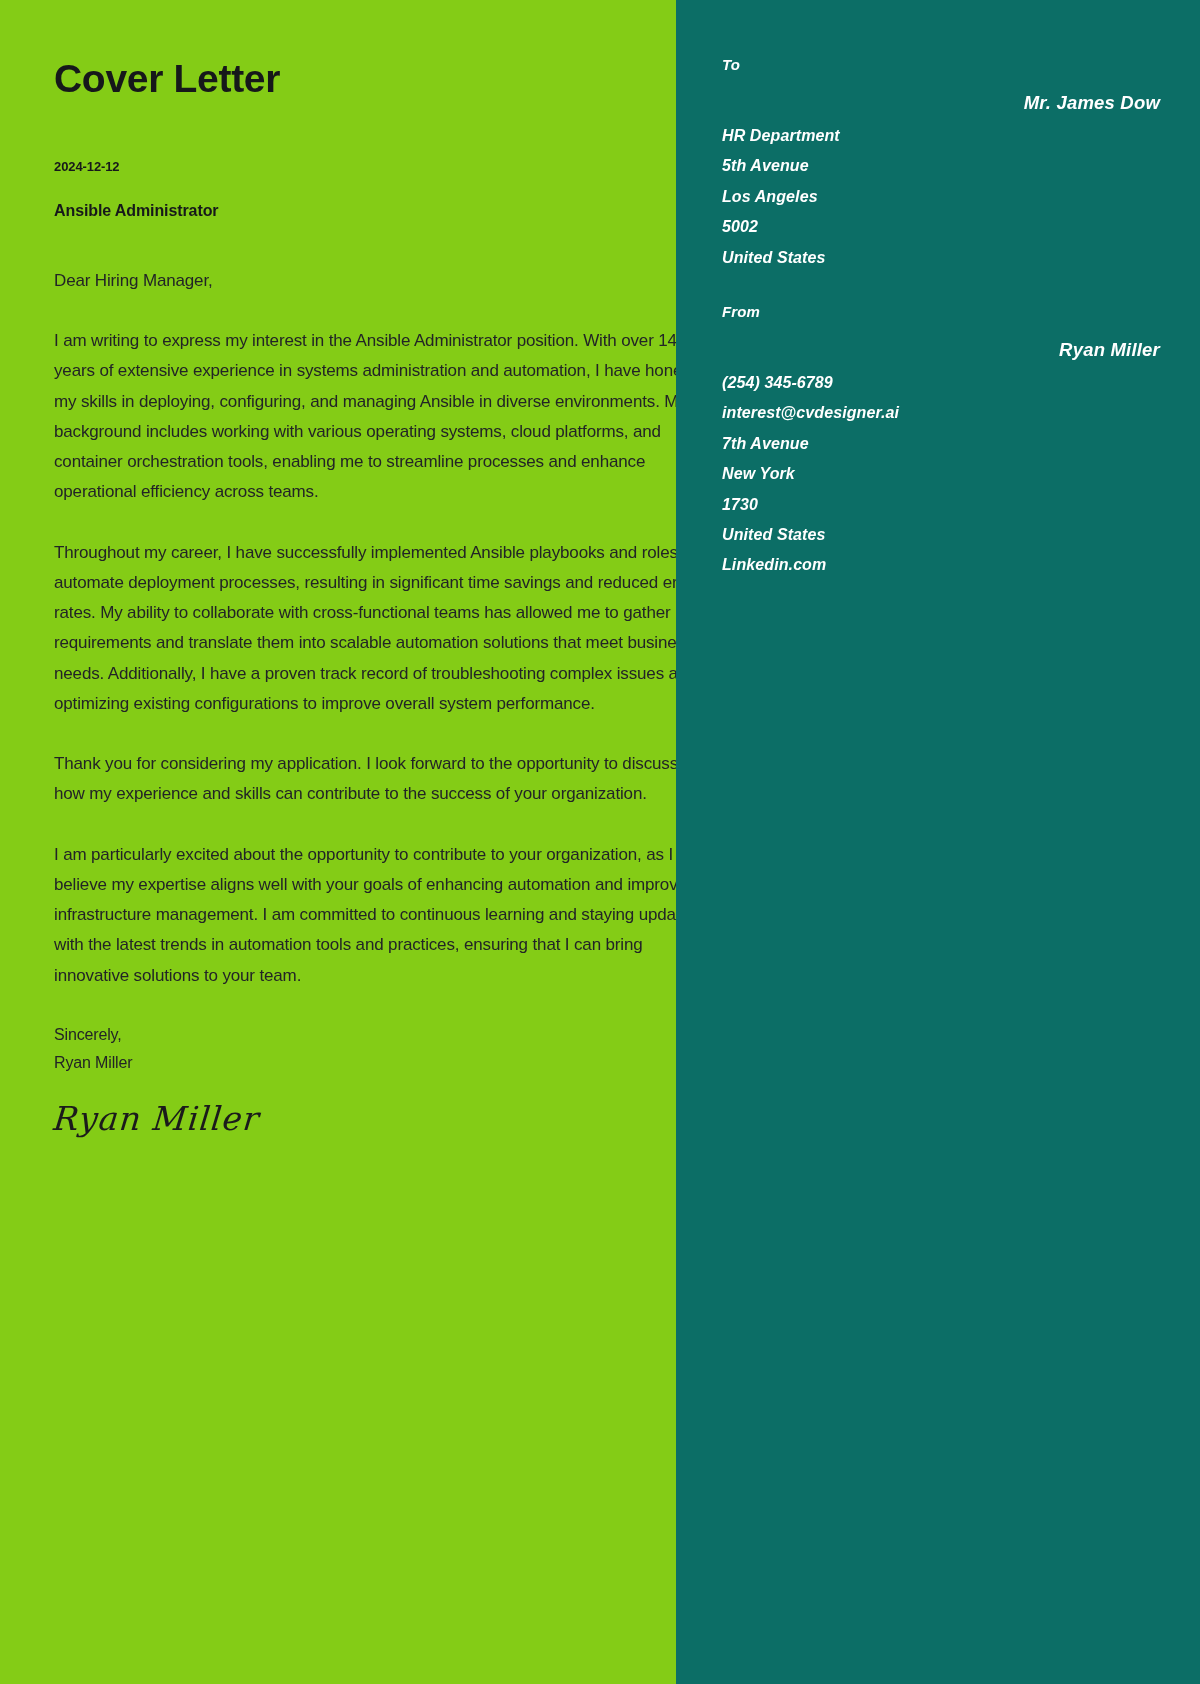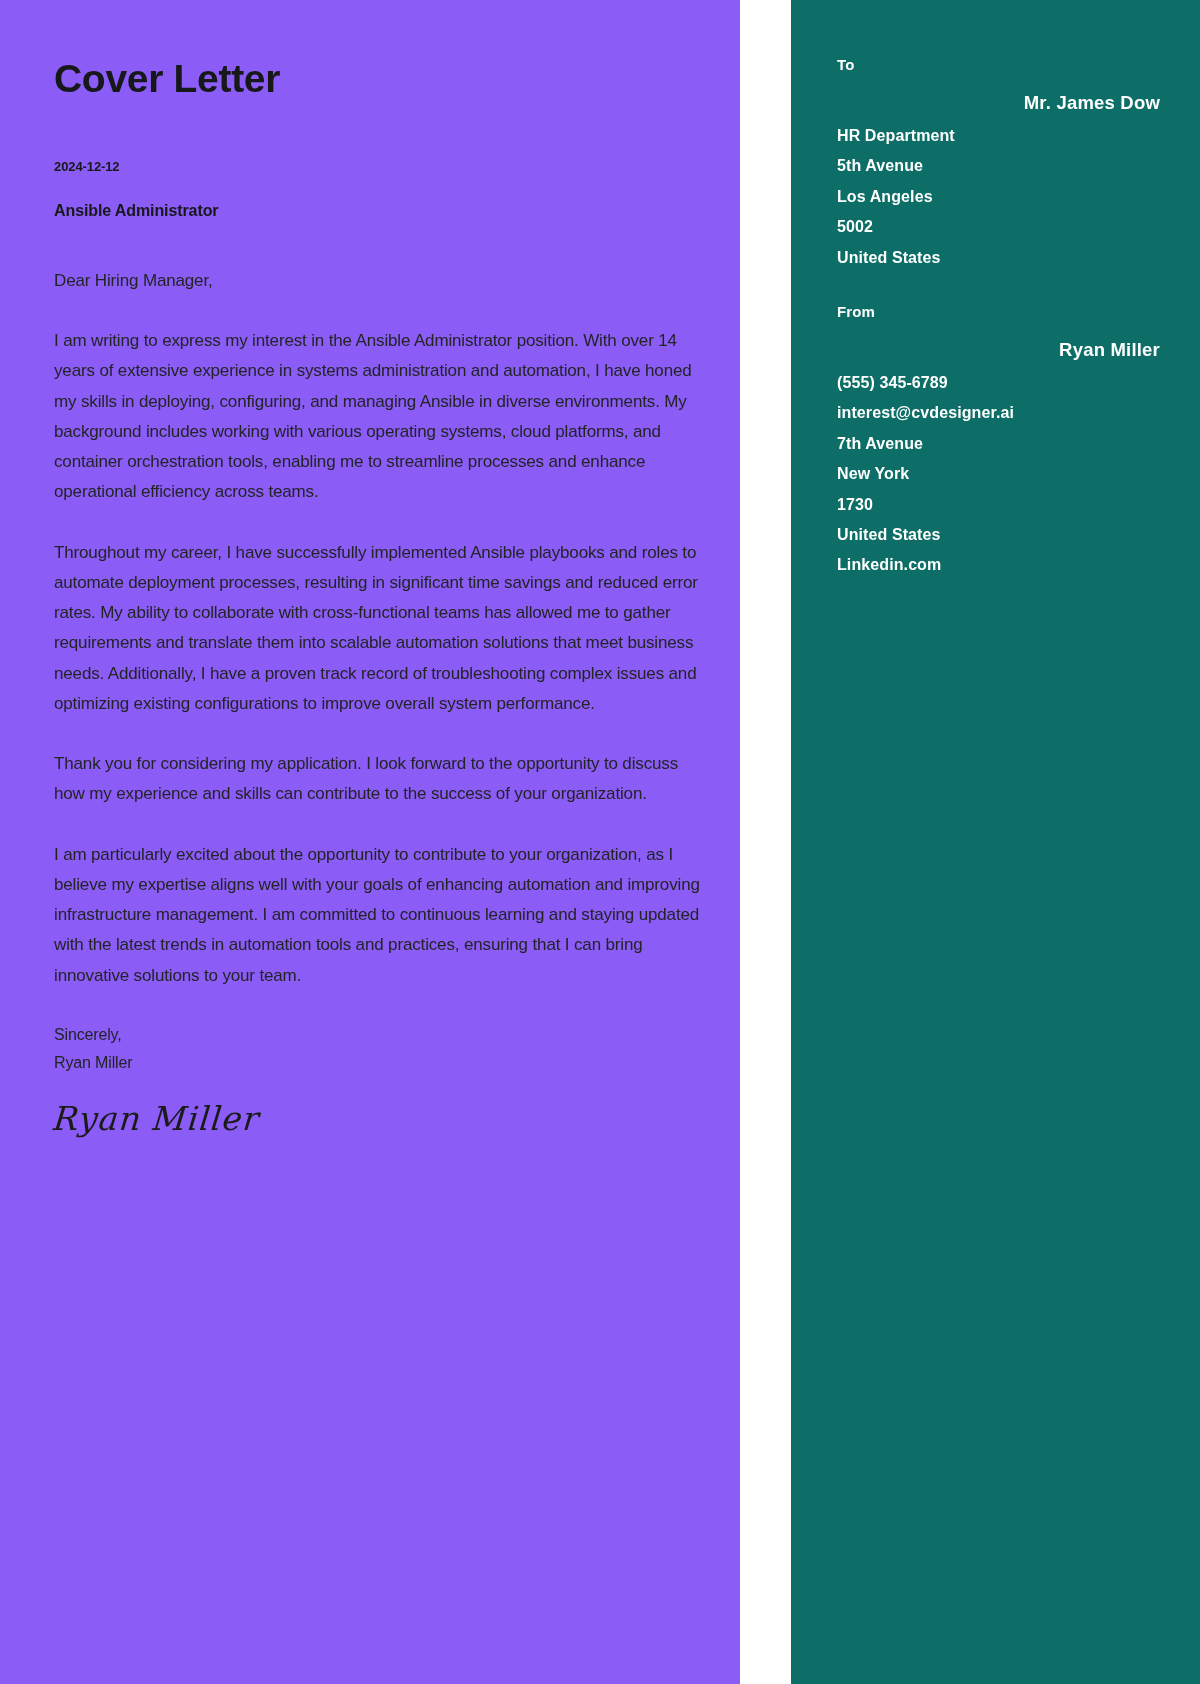--- a/index.html
+++ b/index.html
@@ -24,21 +24,21 @@
   }
 
   
   .main-column {
     position: absolute;
     left: 0;
     top: 0;
     width: 740px;
     height: 1684px;
     padding: 58px 44px 0 54px;
-    background: #8b5cf6;
+    background: #84cc16;
   }
 
   .doc-title {
     font-size: 39px;
     font-weight: 700;
     letter-spacing: -0.3px;
     color: #16181a;
     line-height: 1.1;
     margin-bottom: 58px;
     font-family: "Liberation Sans", sans-serif;
@@ -96,25 +96,26 @@
     letter-spacing: 1px;
     line-height: 1;
     transform: skewX(-6deg);
   }
 
   
   .sidebar {
     position: absolute;
     right: 0;
     top: 0;
-    width: 409px;
+    width: 524px;
     height: 1684px;
     background: #0c6e66;
     padding: 56px 40px 0 46px;
     color: #ffffff;
+    font-style: italic;
   }
 
   .side-label {
     font-size: 15px;
     font-weight: 700;
     color: #ffffff;
     letter-spacing: 0.1px;
     margin-bottom: 18px;
   }
 
@@ -177,21 +178,21 @@
       <div class="side-line">HR Department</div>
       <div class="side-line">5th Avenue</div>
       <div class="side-line">Los Angeles</div>
       <div class="side-line">5002</div>
       <div class="side-line">United States</div>
     </div>
 
     <div class="side-block-from">
       <div class="side-label">From</div>
       <div class="side-name">Ryan Miller</div>
-      <div class="side-line">(555) 345-6789</div>
+      <div class="side-line">(254) 345-6789</div>
       <div class="side-line">interest@cvdesigner.ai</div>
       <div class="side-line">7th Avenue</div>
       <div class="side-line">New York</div>
       <div class="side-line">1730</div>
       <div class="side-line">United States</div>
       <div class="side-line">Linkedin.com</div>
     </div>
 
   </aside>
 

